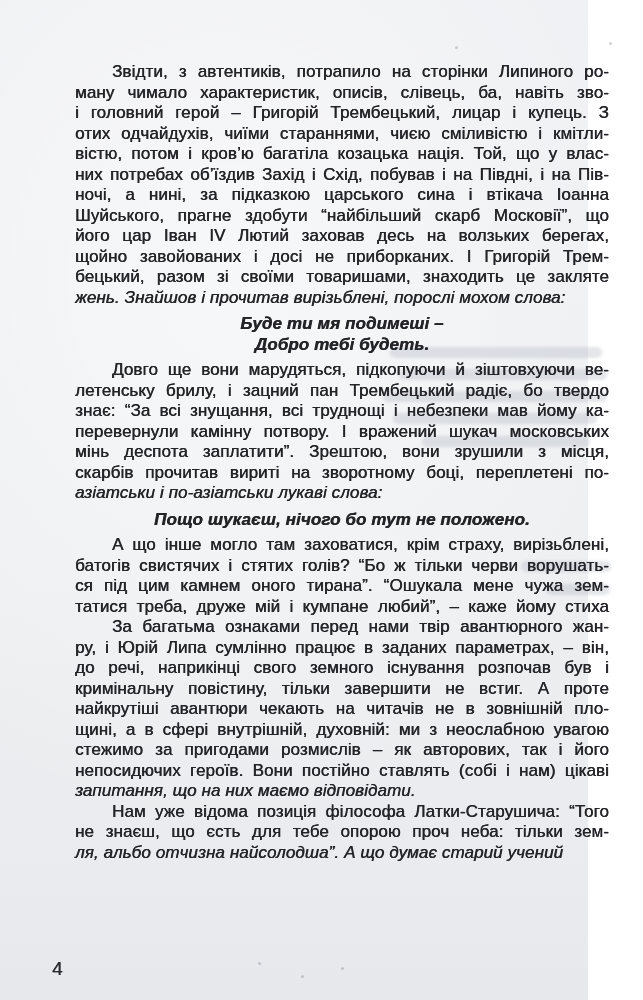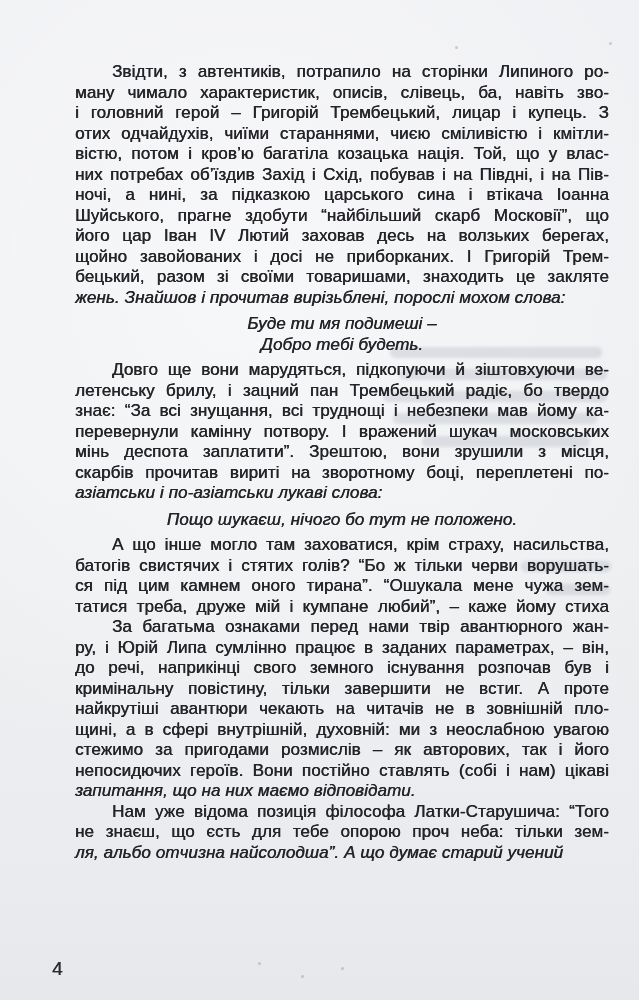--- a/index.html
+++ b/index.html
@@ -1,37 +1,37 @@
 <!DOCTYPE html>
 <html><head>
 <meta charset="utf-8">
 <style>
   html, body { margin: 0; padding: 0; }
   body {
     width: 643px; height: 1000px; overflow: hidden;
     font-family: "Liberation Sans", sans-serif;
   }
   .page {
-    position: relative; width: 639px; height: 1000px;
+    position: relative; width: 588px; height: 1000px;
     background:
       radial-gradient(130% 90% at 38% 28%, rgba(255,255,255,0.55), rgba(255,255,255,0) 62%),
       linear-gradient(180deg, #eff0f3 0%, #edeff1 55%, #e9ebee 88%, #e6e8ec 100%);
   }
   .text-block {
     position: absolute; left: 75px; top: 62px; width: 534px;
     font-size: 17px; line-height: 20.5px; letter-spacing: 0.1px;
     color: #232328;
     text-shadow: 0.38px 0 0 rgba(35,35,40,0.85), 0 0.25px 0 rgba(35,35,40,0.45);
   }
   .para { margin: 0; }
   .prose .line { text-align: justify; text-align-last: justify; white-space: nowrap; }
   .prose .line.last { text-align-last: left; font-style: italic; }
   .prose .line.first { text-indent: 37px; }
   .verse { text-align: center; font-style: italic; padding: 6px 0 5px 0; }
-  .verse .line { text-align: center; }
+  .verse .line { text-align: center; font-weight: bold; }
   .page-number {
     position: absolute; left: 52px; top: 958px;
     font-size: 19px; color: #2a2a2f;
     text-shadow: 0.38px 0 0 rgba(40,40,45,0.85);
   }
   
   .ghost { position: absolute; left: 0; top: 0; width: 643px; height: 1000px; pointer-events: none; }
   .ghost span {
     position: absolute; height: 11px; border-radius: 5px;
     background: rgba(165,172,184,0.30); filter: blur(1.6px); display: block;
@@ -86,21 +86,21 @@
         <div class="line">знає: “За всі знущання, всі труднощі і небезпеки мав йому ка-</div>
         <div class="line">перевернули камінну потвору. І вражений шукач московських</div>
         <div class="line">мінь деспота заплатити”. Зрештою, вони зрушили з місця,</div>
         <div class="line">скарбів прочитав вириті на зворотному боці, переплетені по-</div>
         <div class="line last">азіатськи і по-азіатськи лукаві слова:</div>
       </div>
       <div class="para verse">
         <div class="line first last">Пощо шукаєш, нічого бо тут не положено.</div>
       </div>
       <div class="para prose">
-        <div class="line first">А що інше могло там заховатися, крім страху, насильства,</div>
+        <div class="line first">А що інше могло там заховатися, крім страху, вирізьблені,</div>
         <div class="line">батогів свистячих і стятих голів? “Бо ж тільки черви ворушать-</div>
         <div class="line">ся під цим камнем оного тирана”. “Ошукала мене чужа зем-</div>
         <div class="line">татися треба, друже мій і кумпане любий”, – каже йому стиха</div>
       </div>
       <div class="para prose">
         <div class="line first">За багатьма ознаками перед нами твір авантюрного жан-</div>
         <div class="line">ру, і Юрій Липа сумлінно працює в заданих параметрах, – він,</div>
         <div class="line">до речі, наприкінці свого земного існування розпочав був і</div>
         <div class="line">кримінальну повістину, тільки завершити не встиг. А проте</div>
         <div class="line">найкрутіші авантюри чекають на читачів не в зовнішній пло-</div>

